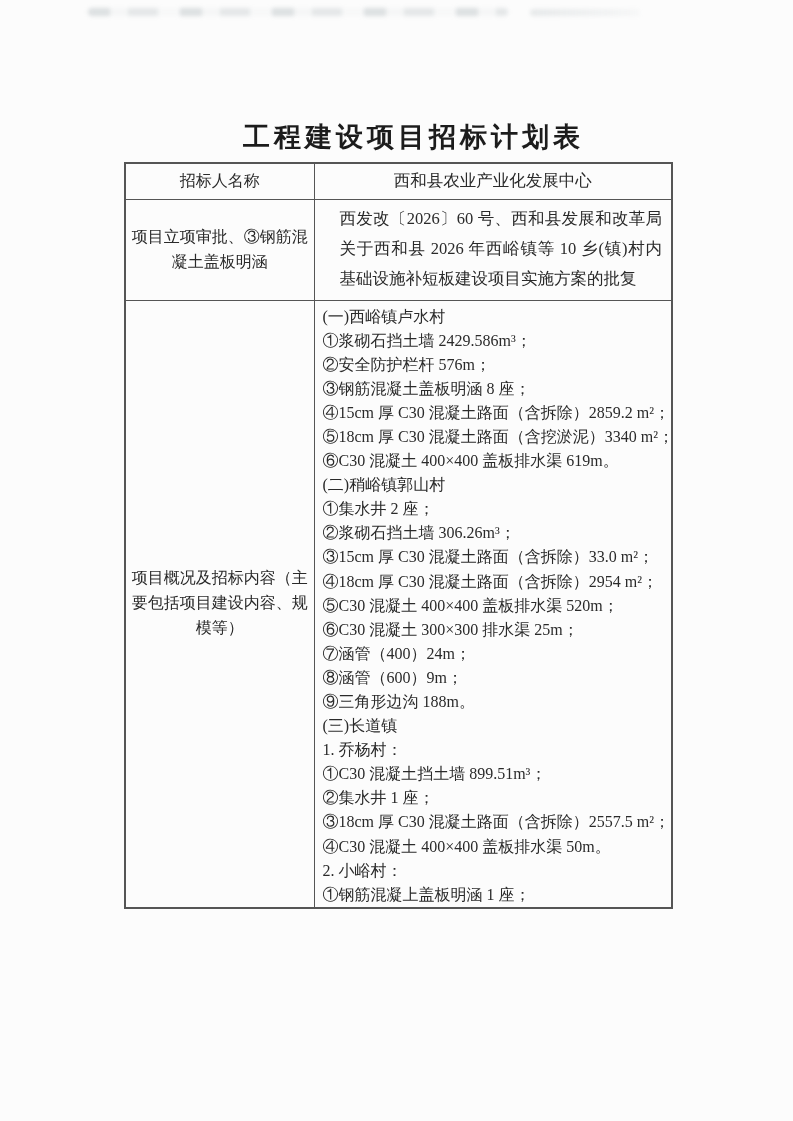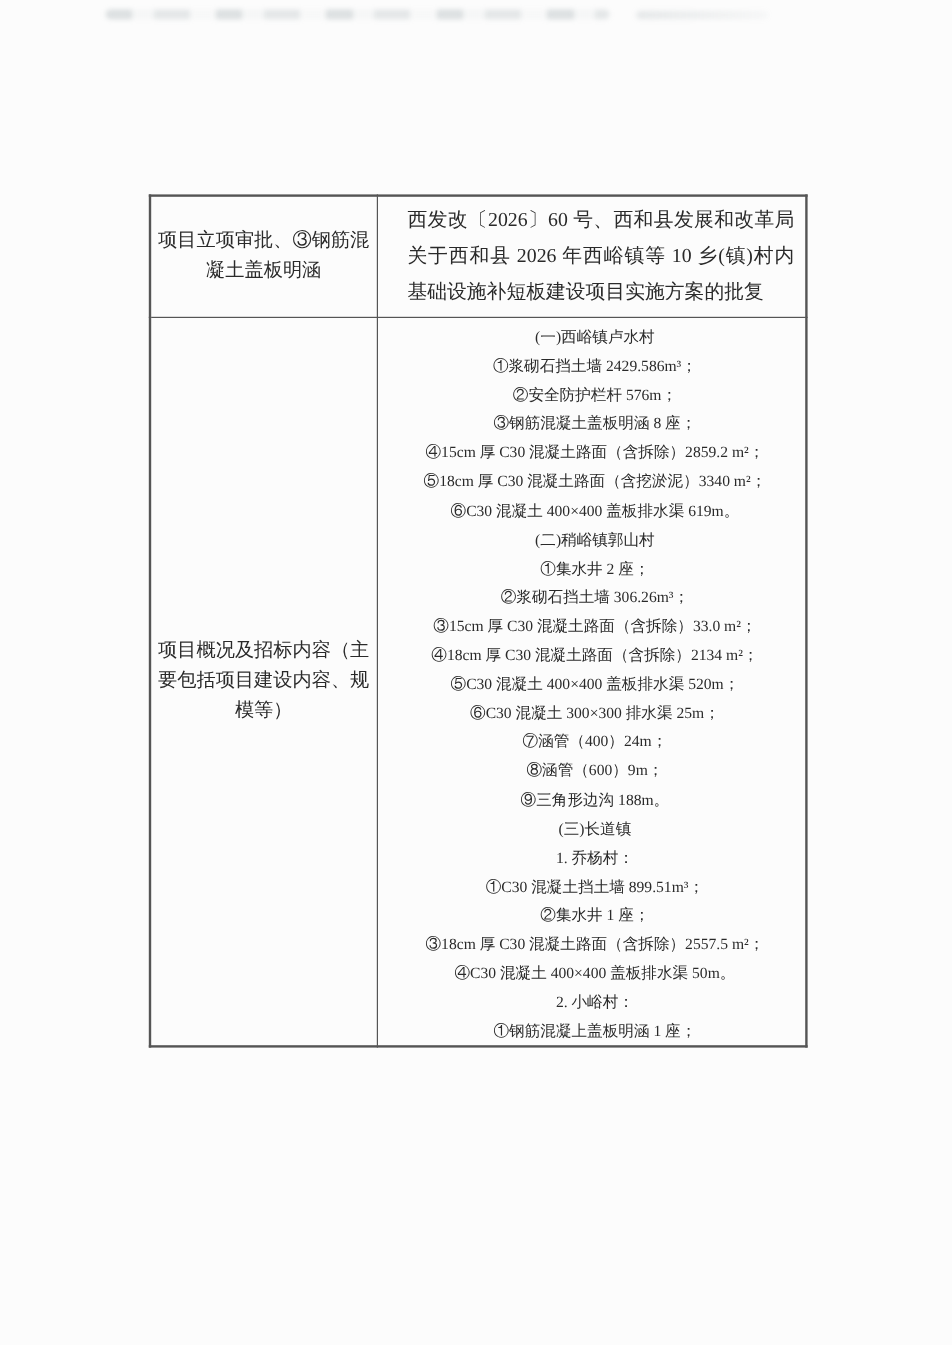--- a/index.html
+++ b/index.html
@@ -60,65 +60,69 @@
   td.value.justify{
     text-align:justify;text-justify:inter-character;
     padding:4px 9px 6px 25px;line-height:30px;font-size:16.5px;
   }
   td.value.speclist{
     vertical-align:top;
     padding:4px 2px 0 8px;
   }
   .spec-line{
     line-height:24.1px;
-    font-size:13px;
+    font-size:16px;
     white-space:nowrap;
     overflow:hidden;
-    text-align:center;
   }
   tr.r1 td{height:33px;}
   tr.r2 td{height:65px;}
   tr.r3 td{height:39px;}
   tr.r4 td{height:94px;}
   tr.r5 td{height:602px;}
 </style>
 </head>
 <body>
 
 <div class="page">
 
   <div class="smudge a"></div>
   <div class="smudge b"></div>
 
+  <h1 class="doc-title">工程建设项目招标计划表</h1>
 
   <table class="bid-table">
     <colgroup>
       <col style="width:189px">
       <col>
     </colgroup>
     <tbody>
+      <tr class="r1">
+        <td class="label">招标人名称</td>
+        <td class="value center">西和县农业产业化发展中心</td>
+      </tr>
       <tr class="r4">
         <td class="label">项目立项审批、③钢筋混凝土盖板明涵</td>
         <td class="value justify">西发改〔2026〕60 号、西和县发展和改革局关于西和县 2026 年西峪镇等 10 乡(镇)村内基础设施补短板建设项目实施方案的批复</td>
       </tr>
       <tr class="r5">
         <td class="label">项目概况及招标内容（主要包括项目建设内容、规模等）</td>
         <td class="value speclist">
             <div class="spec-line">(一)西峪镇卢水村</div>
             <div class="spec-line">①浆砌石挡土墙 2429.586m³；</div>
             <div class="spec-line">②安全防护栏杆 576m；</div>
             <div class="spec-line">③钢筋混凝土盖板明涵 8 座；</div>
             <div class="spec-line">④15cm 厚 C30 混凝土路面（含拆除）2859.2 m²；</div>
             <div class="spec-line">⑤18cm 厚 C30 混凝土路面（含挖淤泥）3340 m²；</div>
             <div class="spec-line">⑥C30 混凝土 400×400 盖板排水渠 619m。</div>
             <div class="spec-line">(二)稍峪镇郭山村</div>
             <div class="spec-line">①集水井 2 座；</div>
             <div class="spec-line">②浆砌石挡土墙 306.26m³；</div>
             <div class="spec-line">③15cm 厚 C30 混凝土路面（含拆除）33.0 m²；</div>
-            <div class="spec-line">④18cm 厚 C30 混凝土路面（含拆除）2134 m²；</div>
+            <div class="spec-line">④18cm 厚 C30 混凝土路面（含拆除）2954 m²；</div>
             <div class="spec-line">⑤C30 混凝土 400×400 盖板排水渠 520m；</div>
             <div class="spec-line">⑥C30 混凝土 300×300 排水渠 25m；</div>
             <div class="spec-line">⑦涵管（400）24m；</div>
             <div class="spec-line">⑧涵管（600）9m；</div>
             <div class="spec-line">⑨三角形边沟 188m。</div>
             <div class="spec-line">(三)长道镇</div>
             <div class="spec-line">1. 乔杨村：</div>
             <div class="spec-line">①C30 混凝土挡土墙 899.51m³；</div>
             <div class="spec-line">②集水井 1 座；</div>
             <div class="spec-line">③18cm 厚 C30 混凝土路面（含拆除）2557.5 m²；</div>

